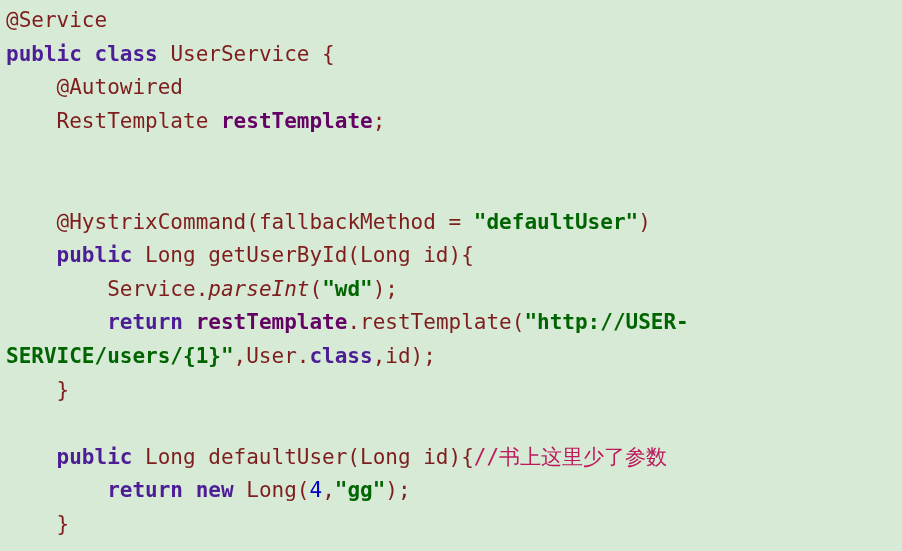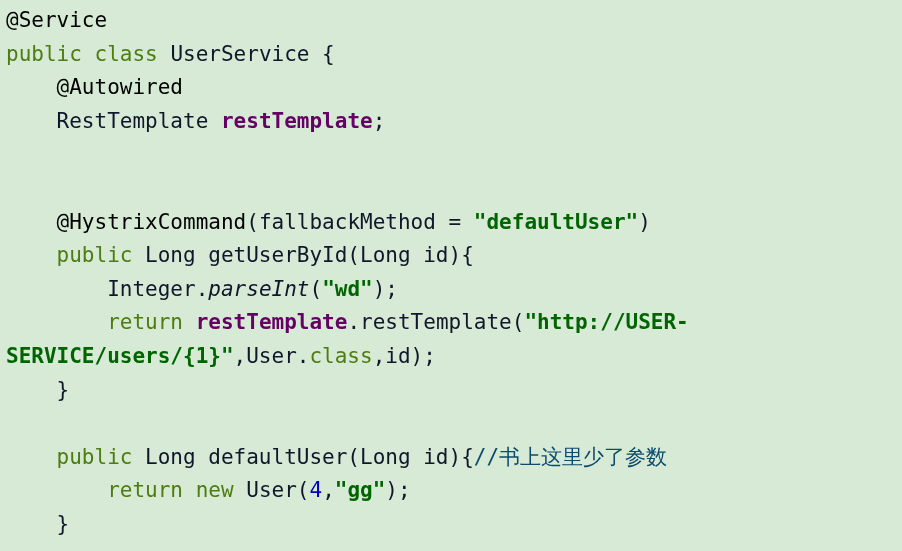--- a/index.html
+++ b/index.html
@@ -13,39 +13,39 @@
     height: 551px;
     overflow: hidden;
   }
   pre {
     margin: 0;
     padding: 4px 6px;
     white-space: pre-wrap;
     word-break: break-word;
   }
   .tok { display: inline; }
-  .annotation { color: #000000; }
-  .keyword { color: #4d7c0f; font-weight: normal; }
-  .plain { color: #0f172a; }
+  .annotation { color: #7f1d1d; }
+  .keyword { color: #4c1d95; font-weight: bold; }
+  .plain { color: #7f1d1d; }
   .field { color: #650065; font-weight: bold; }
   .string { color: #006400; font-weight: bold; }
   .italic { font-style: italic; text-align: right; }
   .number { color: #0000c0; }
-  .comment { color: #0c4a6e; }
+  .comment { color: #be185d; }
 </style>
 </head>
 <body>
 
 <pre><span class="tok annotation">@Service</span>
 <span class="tok keyword">public</span> <span class="tok keyword">class</span><span class="tok plain"> UserService {</span>
 <span class="tok plain">    </span><span class="tok annotation">@Autowired</span>
 <span class="tok plain">    </span><span class="tok plain">RestTemplate </span><span class="tok field">restTemplate</span><span class="tok plain">;</span>
 
 
 <span class="tok plain">    </span><span class="tok annotation">@HystrixCommand</span><span class="tok plain">(fallbackMethod = </span><span class="tok string">"defaultUser"</span><span class="tok plain">)</span>
 <span class="tok plain">    </span><span class="tok keyword">public</span><span class="tok plain"> Long getUserById(Long id){</span>
-<span class="tok plain">        </span><span class="tok plain">Integer.</span><span class="tok plain italic">parseInt</span><span class="tok plain">(</span><span class="tok string">"wd"</span><span class="tok plain">);</span>
+<span class="tok plain">        </span><span class="tok plain">Service.</span><span class="tok plain italic">parseInt</span><span class="tok plain">(</span><span class="tok string">"wd"</span><span class="tok plain">);</span>
 <span class="tok plain">        </span><span class="tok keyword">return</span><span class="tok plain"> </span><span class="tok field">restTemplate</span><span class="tok plain">.restTemplate(</span><span class="tok string">"http://USER-SERVICE/users/{1}"</span><span class="tok plain">,User.</span><span class="tok keyword">class</span><span class="tok plain">,id);</span>
 <span class="tok plain">    </span><span class="tok plain">}</span>
 
 <span class="tok plain">    </span><span class="tok keyword">public</span><span class="tok plain"> Long defaultUser(Long id){</span><span class="tok comment">//书上这里少了参数</span>
-<span class="tok plain">        </span><span class="tok keyword">return</span><span class="tok plain"> </span><span class="tok keyword">new</span><span class="tok plain"> User(</span><span class="tok number">4</span><span class="tok plain">,</span><span class="tok string">"gg"</span><span class="tok plain">);</span>
+<span class="tok plain">        </span><span class="tok keyword">return</span><span class="tok plain"> </span><span class="tok keyword">new</span><span class="tok plain"> Long(</span><span class="tok number">4</span><span class="tok plain">,</span><span class="tok string">"gg"</span><span class="tok plain">);</span>
 <span class="tok plain">    </span><span class="tok plain">}</span></pre>
 
 </body></html>

